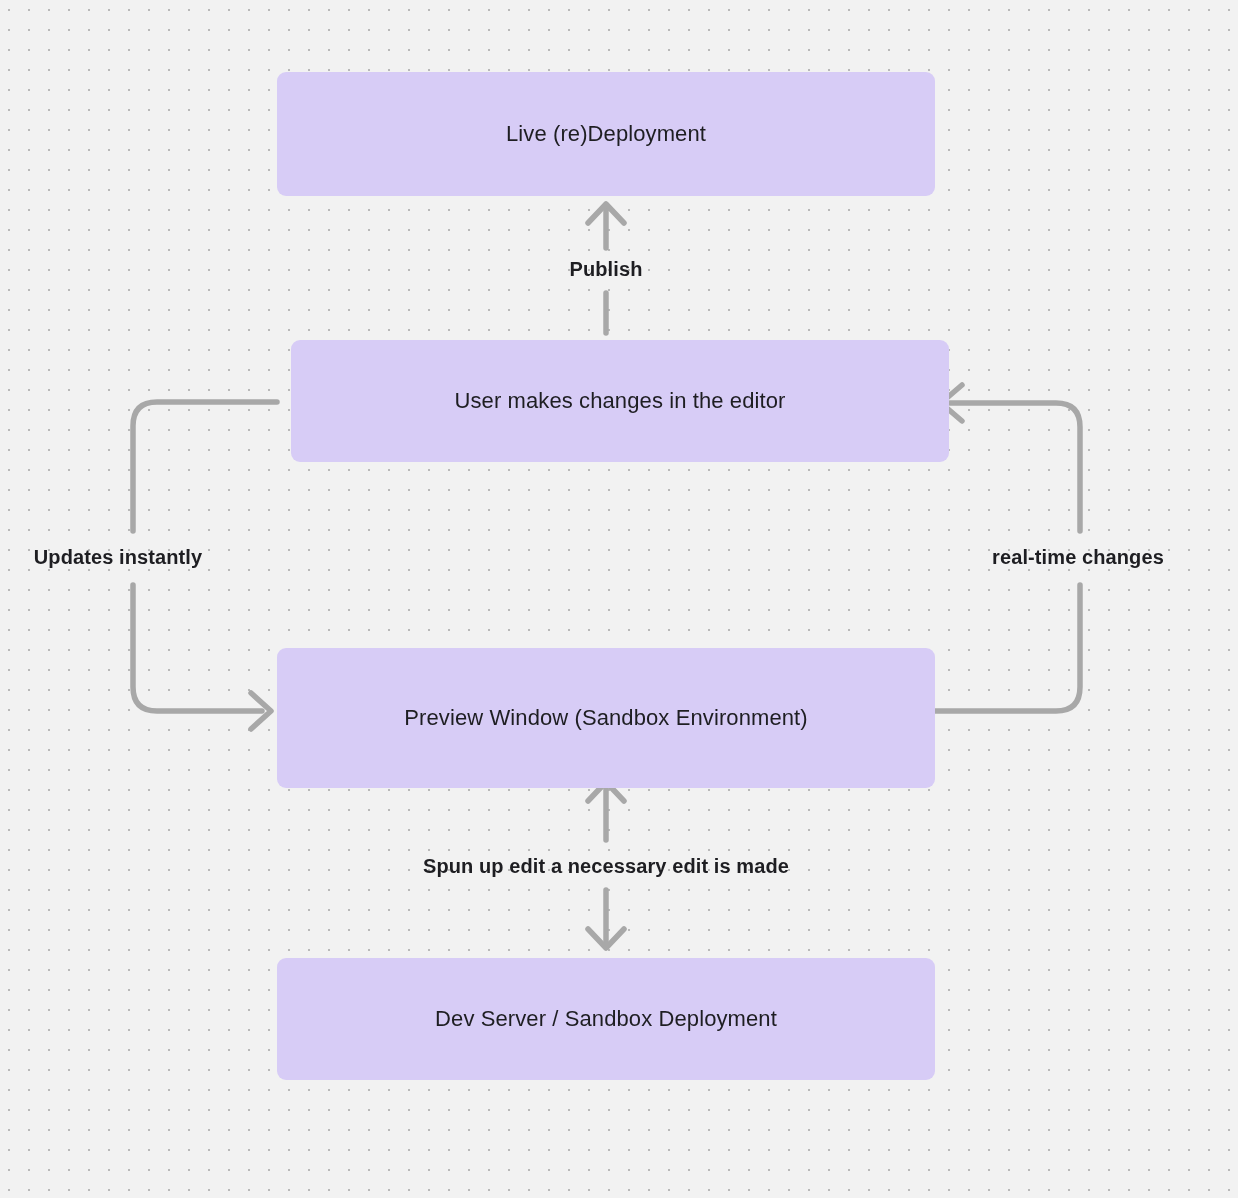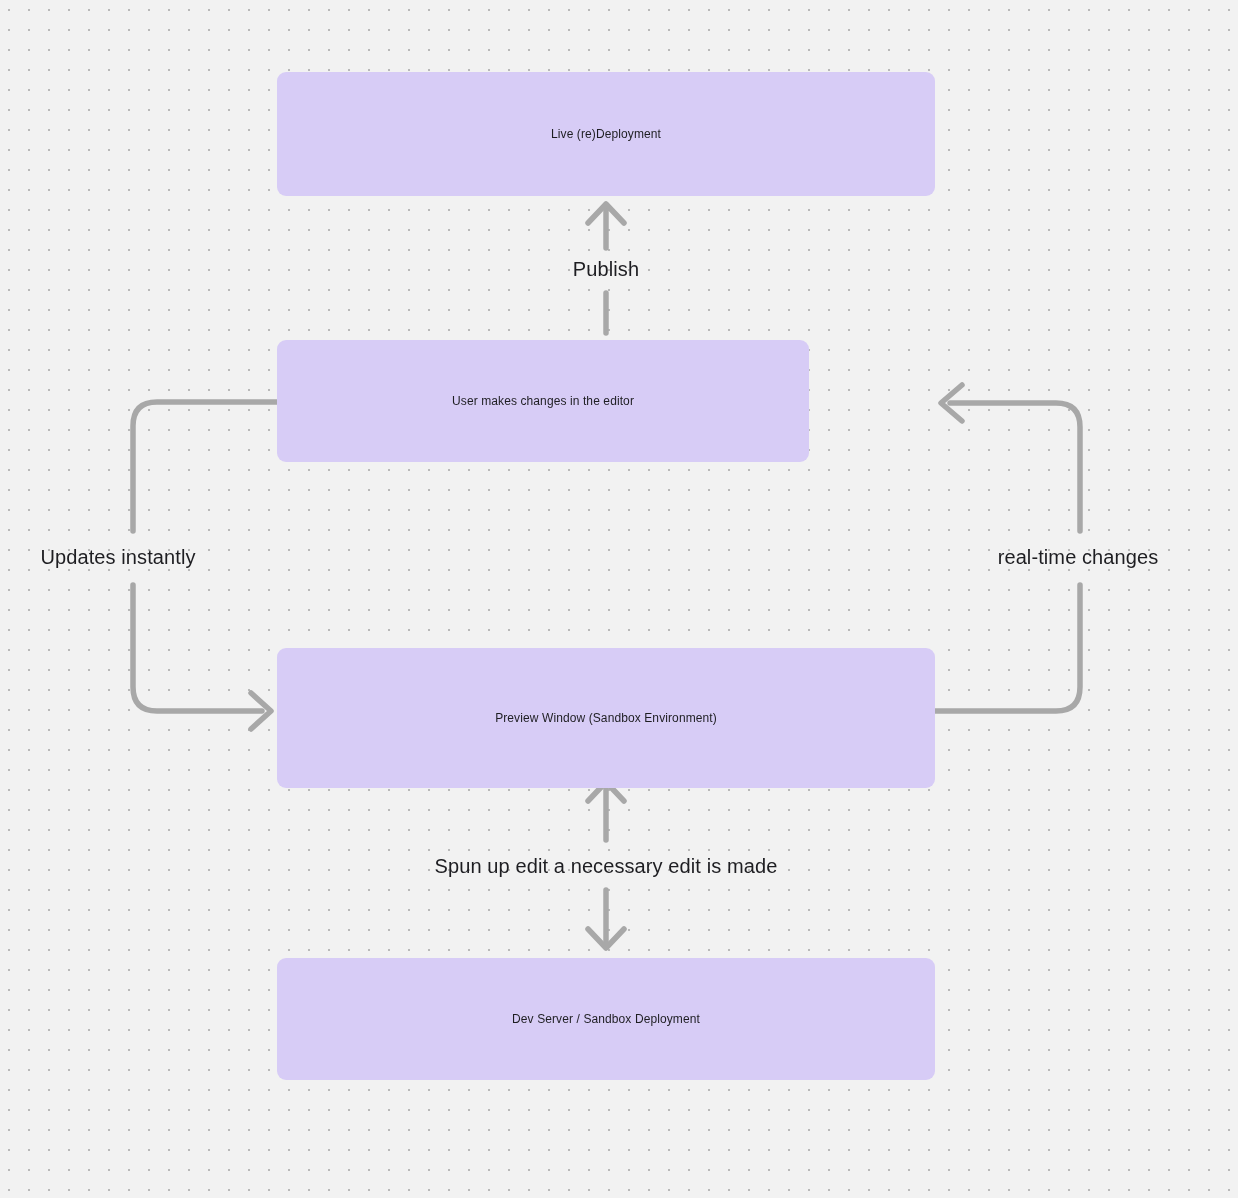--- a/index.html
+++ b/index.html
@@ -39,35 +39,36 @@
   .node {
     position: absolute;
     background: var(--node-fill, #d7ccf6);
     border-radius: 9px;
     display: flex;
     align-items: center;
     justify-content: center;
     text-align: center;
   }
   .node-label {
-    font-size: 12px;
+    font-size: 22px;
     color: var(--node-text, #1e1e22);
     letter-spacing: 0.1px;
   }
   .node-live     { left: 277px; top: 72px;  width: 658px; height: 124px; }
-  .node-editor   { left: 277px; top: 340px; width: 532px; height: 122px; }
+  .node-editor   { left: 291px; top: 340px; width: 658px; height: 122px; }
   .node-preview  { left: 277px; top: 648px; width: 658px; height: 140px; }
   .node-devserver{ left: 277px; top: 958px; width: 658px; height: 122px; }
   .edge-label {
     position: absolute;
     transform: translate(-50%, -50%);
     font-size: 20px;
     color: var(--label-text, #1e1e22);
     white-space: nowrap;
     letter-spacing: 0.1px;
+    font-weight: bold;
   }
   .label-publish   { left: 606px;  top: 269px; }
   .label-updates   { left: 118px;  top: 557px; }
   .label-feedback  { left: 1078px; top: 557px; }
   .label-spunup    { left: 606px;  top: 866px; }
 </style>
 </head>
 <body>
 
 <div class="canvas">

